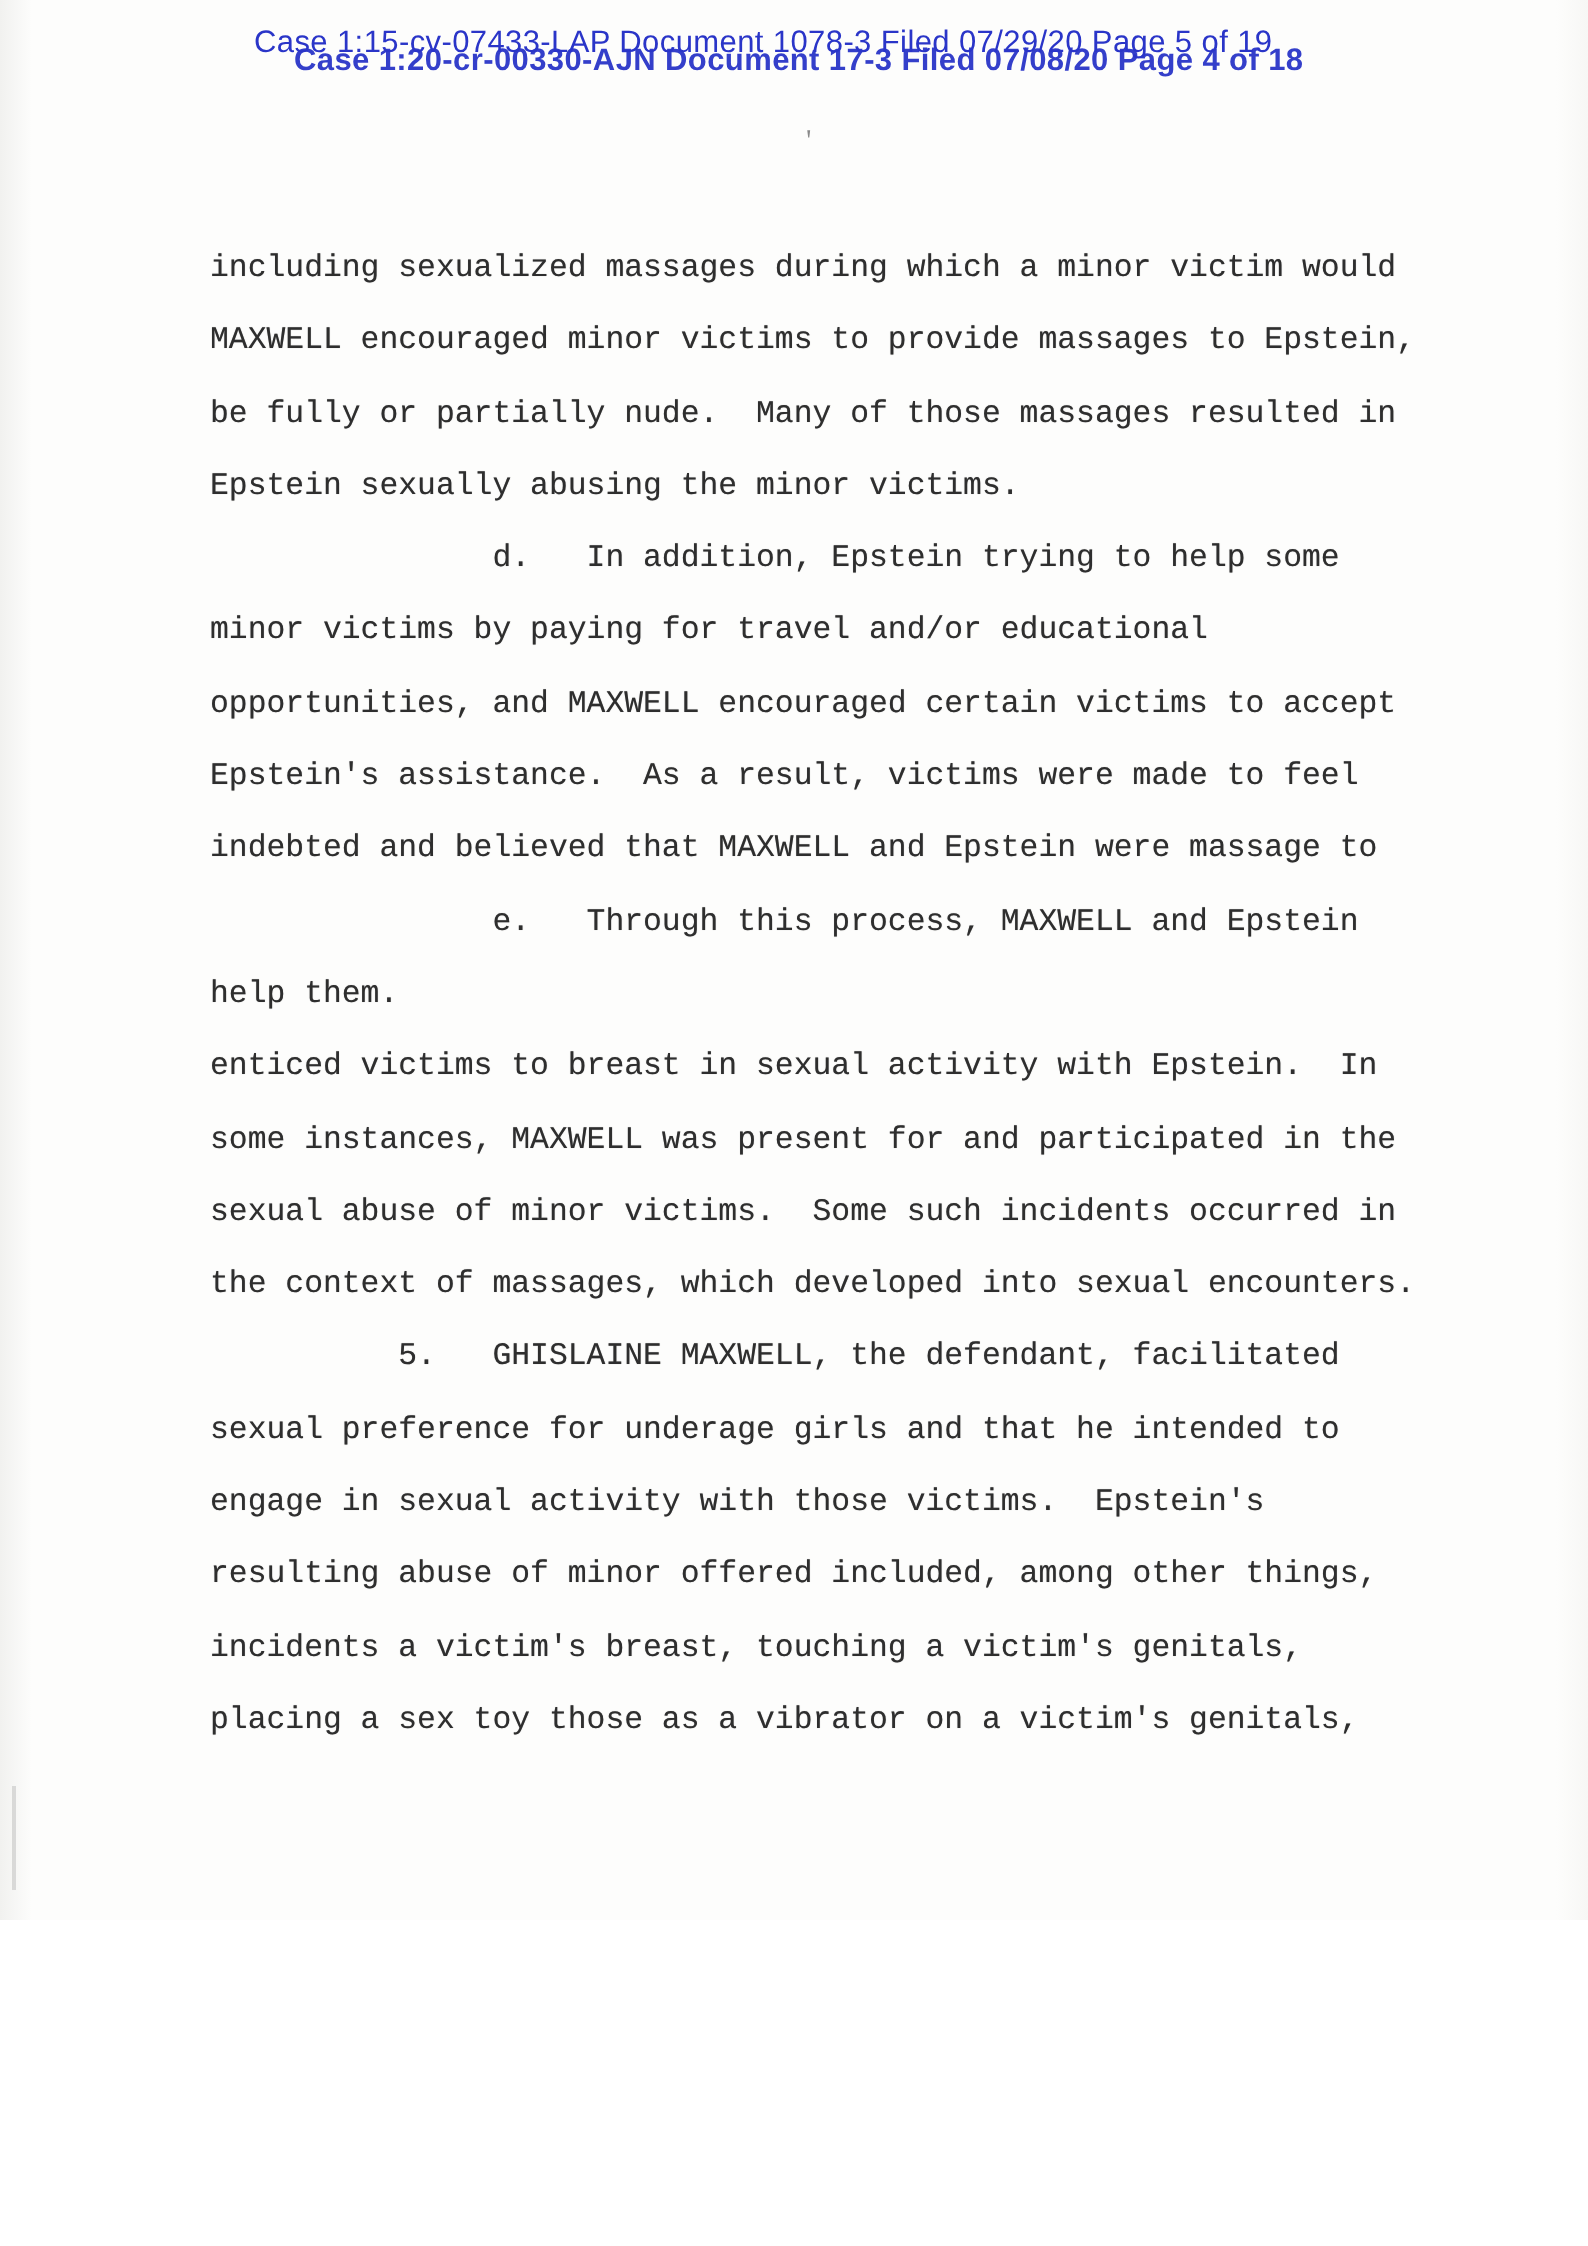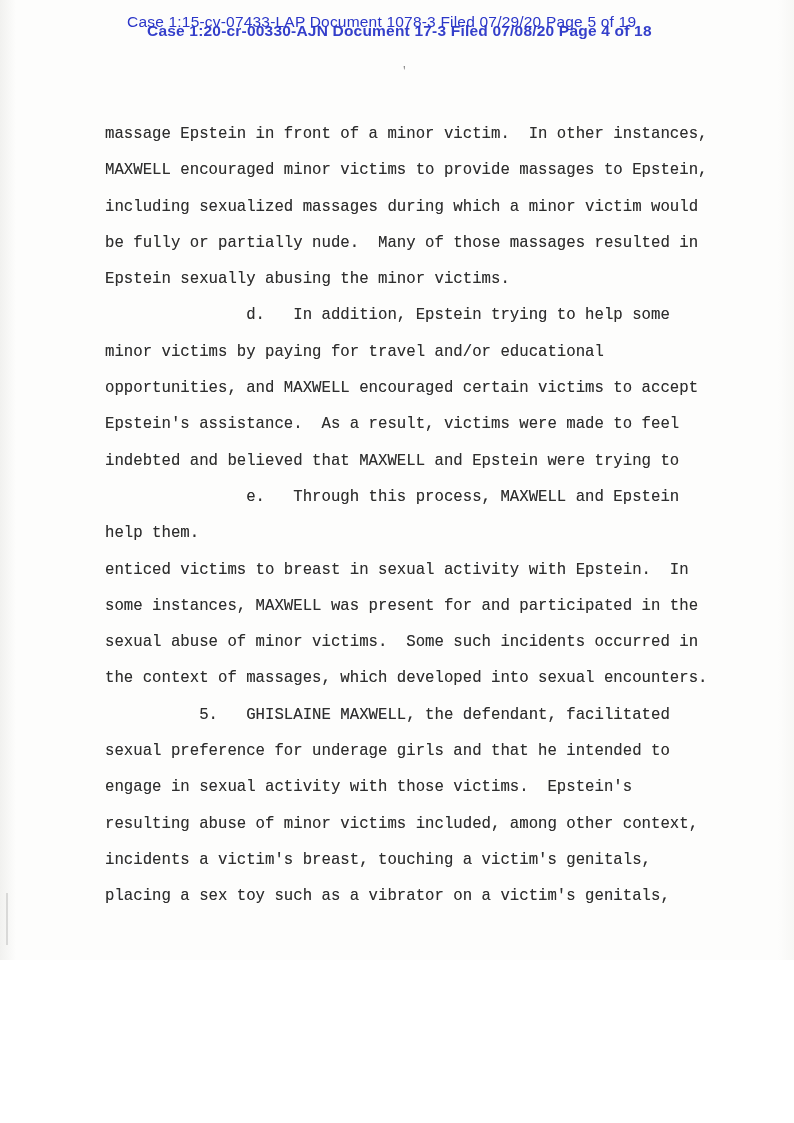--- a/index.html
+++ b/index.html
@@ -79,42 +79,41 @@
 <body>
 
 <div class="page">
 
   <div class="stamp stamp-1" style="color: rgb(42, 53, 200);">Case 1:15-cv-07433-LAP Document 1078-3 Filed 07/29/20 Page 5 of 19</div>
   <div class="stamp stamp-2" style="color: rgb(42, 53, 200);">Case 1:20-cr-00330-AJN Document 17-3 Filed 07/08/20 Page 4 of 18</div>
 
   <div class="artifact-mark">'</div>
 
   <div class="body-text">
-    <div class="line">massage Epstein in front of a minor victim.  In other instances,</div>
+    <div class="line">including sexualized massages during which a minor victim would</div>
     <div class="line">MAXWELL encouraged minor victims to provide massages to Epstein,</div>
-    <div class="line">including sexualized massages during which a minor victim would</div>
     <div class="line">be fully or partially nude.  Many of those massages resulted in</div>
     <div class="line">Epstein sexually abusing the minor victims.</div>
     <div class="line">               d.   In addition, Epstein trying to help some</div>
     <div class="line">minor victims by paying for travel and/or educational</div>
     <div class="line">opportunities, and MAXWELL encouraged certain victims to accept</div>
     <div class="line">Epstein's assistance.  As a result, victims were made to feel</div>
-    <div class="line">indebted and believed that MAXWELL and Epstein were trying to</div>
+    <div class="line">indebted and believed that MAXWELL and Epstein were massage to</div>
     <div class="line">               e.   Through this process, MAXWELL and Epstein</div>
     <div class="line">help them.</div>
     <div class="line">enticed victims to breast in sexual activity with Epstein.  In</div>
     <div class="line">some instances, MAXWELL was present for and participated in the</div>
     <div class="line">sexual abuse of minor victims.  Some such incidents occurred in</div>
     <div class="line">the context of massages, which developed into sexual encounters.</div>
     <div class="line">          5.   GHISLAINE MAXWELL, the defendant, facilitated</div>
     <div class="line">sexual preference for underage girls and that he intended to</div>
     <div class="line">engage in sexual activity with those victims.  Epstein's</div>
-    <div class="line">resulting abuse of minor victims included, among other context,</div>
+    <div class="line">resulting abuse of minor offered included, among other things,</div>
     <div class="line">incidents a victim's breast, touching a victim's genitals,</div>
-    <div class="line">placing a sex toy such as a vibrator on a victim's genitals,</div>
+    <div class="line">placing a sex toy those as a vibrator on a victim's genitals,</div>
   </div>
 
   <div class="page-number">4</div>
 
   <div class="smudge"></div>
   <div class="edge-line"></div>
 
 </div>
 
 </body></html>

